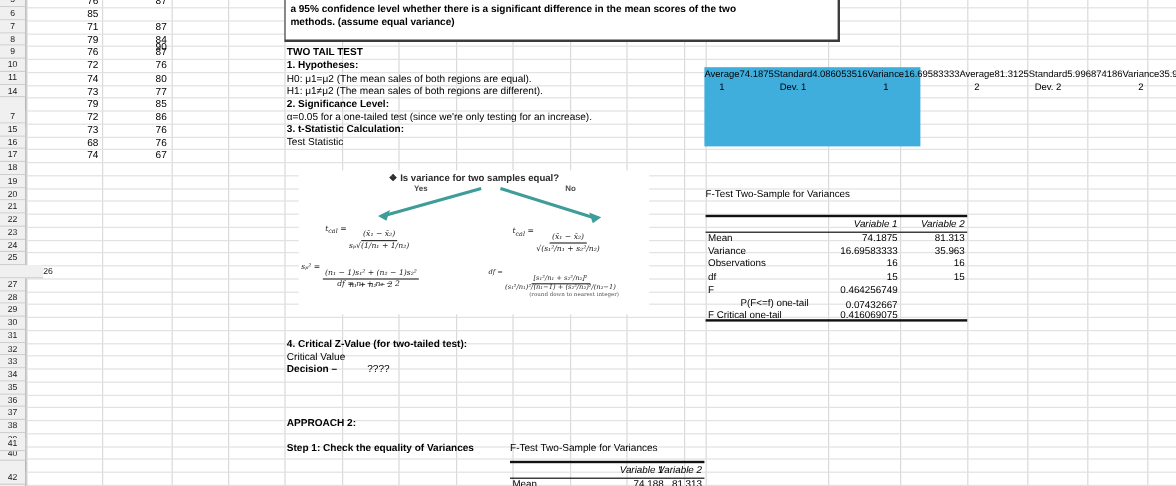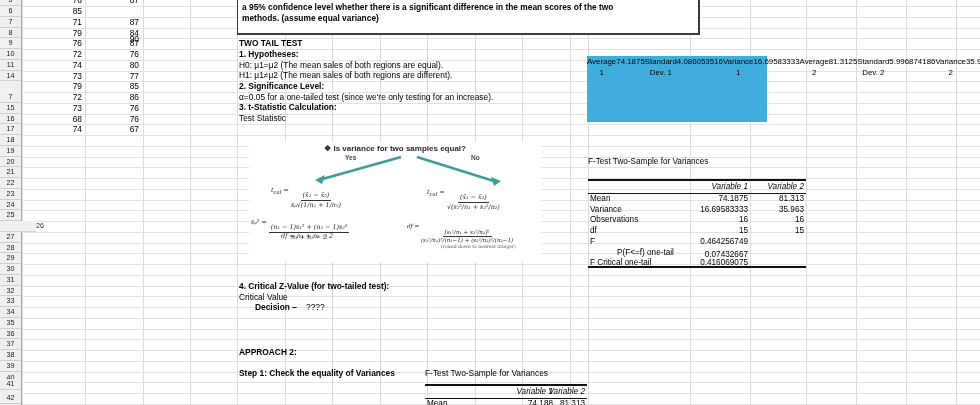--- a/index.html
+++ b/index.html
@@ -136,21 +136,21 @@
       <div class="rownum" style="top: 274.75px; height: 10.75px;">31</div>
       <div class="rownum" style="top: 285.5px; height: 10.75px;">32</div>
       <div class="rownum" style="top: 296.25px; height: 10.75px;">33</div>
       <div class="rownum" style="top: 307px; height: 10.75px;">34</div>
       <div class="rownum" style="top: 317.75px; height: 10.75px;">35</div>
       <div class="rownum" style="top: 328.5px; height: 10.75px;">36</div>
       <div class="rownum" style="top: 339.25px; height: 10.75px;">37</div>
       <div class="rownum" style="top: 350px; height: 10.75px;">38</div>
       <div class="rownum" style="top: 360.75px; height: 10.75px;">39</div>
       <div class="rownum" style="top: 373px; height: 10.75px;">40</div>
-      <div class="rownum" style="top: 379px; height: 10.75px;">41</div>
+      <div class="rownum" style="top: 365px; height: 10.75px;">41</div>
       <div class="rownum" style="top: 393px; height: 10.75px;">42</div>
     </div>
   <div id="datacells">
       <div class="cellnum" style="left: 22px; top: -4.75px; width: 60px;">76</div>
       <div class="cellnum" style="left: 85px; top: -4.75px; width: 54px;">87</div>
       <div class="cellnum" style="left: 22px; top: 6px; width: 60px;">85</div>
       <div class="cellnum" style="left: 85px; top: 6px; width: 54px; margin-top: 28px;">90</div>
       <div class="cellnum" style="left: 22px; top: 16.75px; width: 60px;">71</div>
       <div class="cellnum" style="left: 85px; top: 16.75px; width: 54px;">87</div>
       <div class="cellnum" style="left: 22px; top: 27.5px; width: 60px;">79</div>
@@ -273,21 +273,21 @@
       <div class="ft-cell" style="left: 2px; top: 66.5px; margin-left: 27px;">P(F&lt;=f) one-tail</div>
       <div class="ft-cell" style="top: 69px; right: 58px;">0.07432667</div>
       <div class="ft-cell" style="top: 66.5px; right: 2px;"></div>
       <div class="ft-cell" style="left: 2px; top: 77.2px;">F Critical one-tail</div>
       <div class="ft-cell" style="top: 77.2px; right: 58px;">0.416069075</div>
       <div class="ft-cell" style="top: 77.2px; right: 2px;"></div>
     </div>
 
   <div class="celltext bold" style="left:239px;top:281px;">4. Critical Z-Value (for two-tailed test):</div>
   <div class="celltext" style="left:239px;top:291.5px;">Critical Value</div>
-  <div class="celltext bold" style="left:239px;top:301.5px;margin-left:16px;">Decision –</div>
+  <div class="celltext bold" style="left:239px;top:301.5px;">Decision –</div>
   <div class="celltext" style="left:306px;top:301.5px;">????</div>
 
   <div class="celltext bold" style="left:239px;top:347px;">APPROACH 2:</div>
   <div class="celltext bold" style="left:239px;top:368px;">Step 1: Check the equality of Variances</div>
   <div class="celltext" style="left:425px;top:368px;">F-Test Two-Sample for Variances</div>
 
   <div class="ftable" id="ftable2" style="left:425px;top:384px;width:162px;height:24px;border-bottom:none;">
       <div class="ft-cell ft-hdr" style="top: 1px; right: 34px;">Variable 1</div>
       <div class="ft-cell ft-hdr" style="top: 1px; right: 2px;">Variable 2</div>
       <div class="ft-hline" style="top: 12px;"></div>

